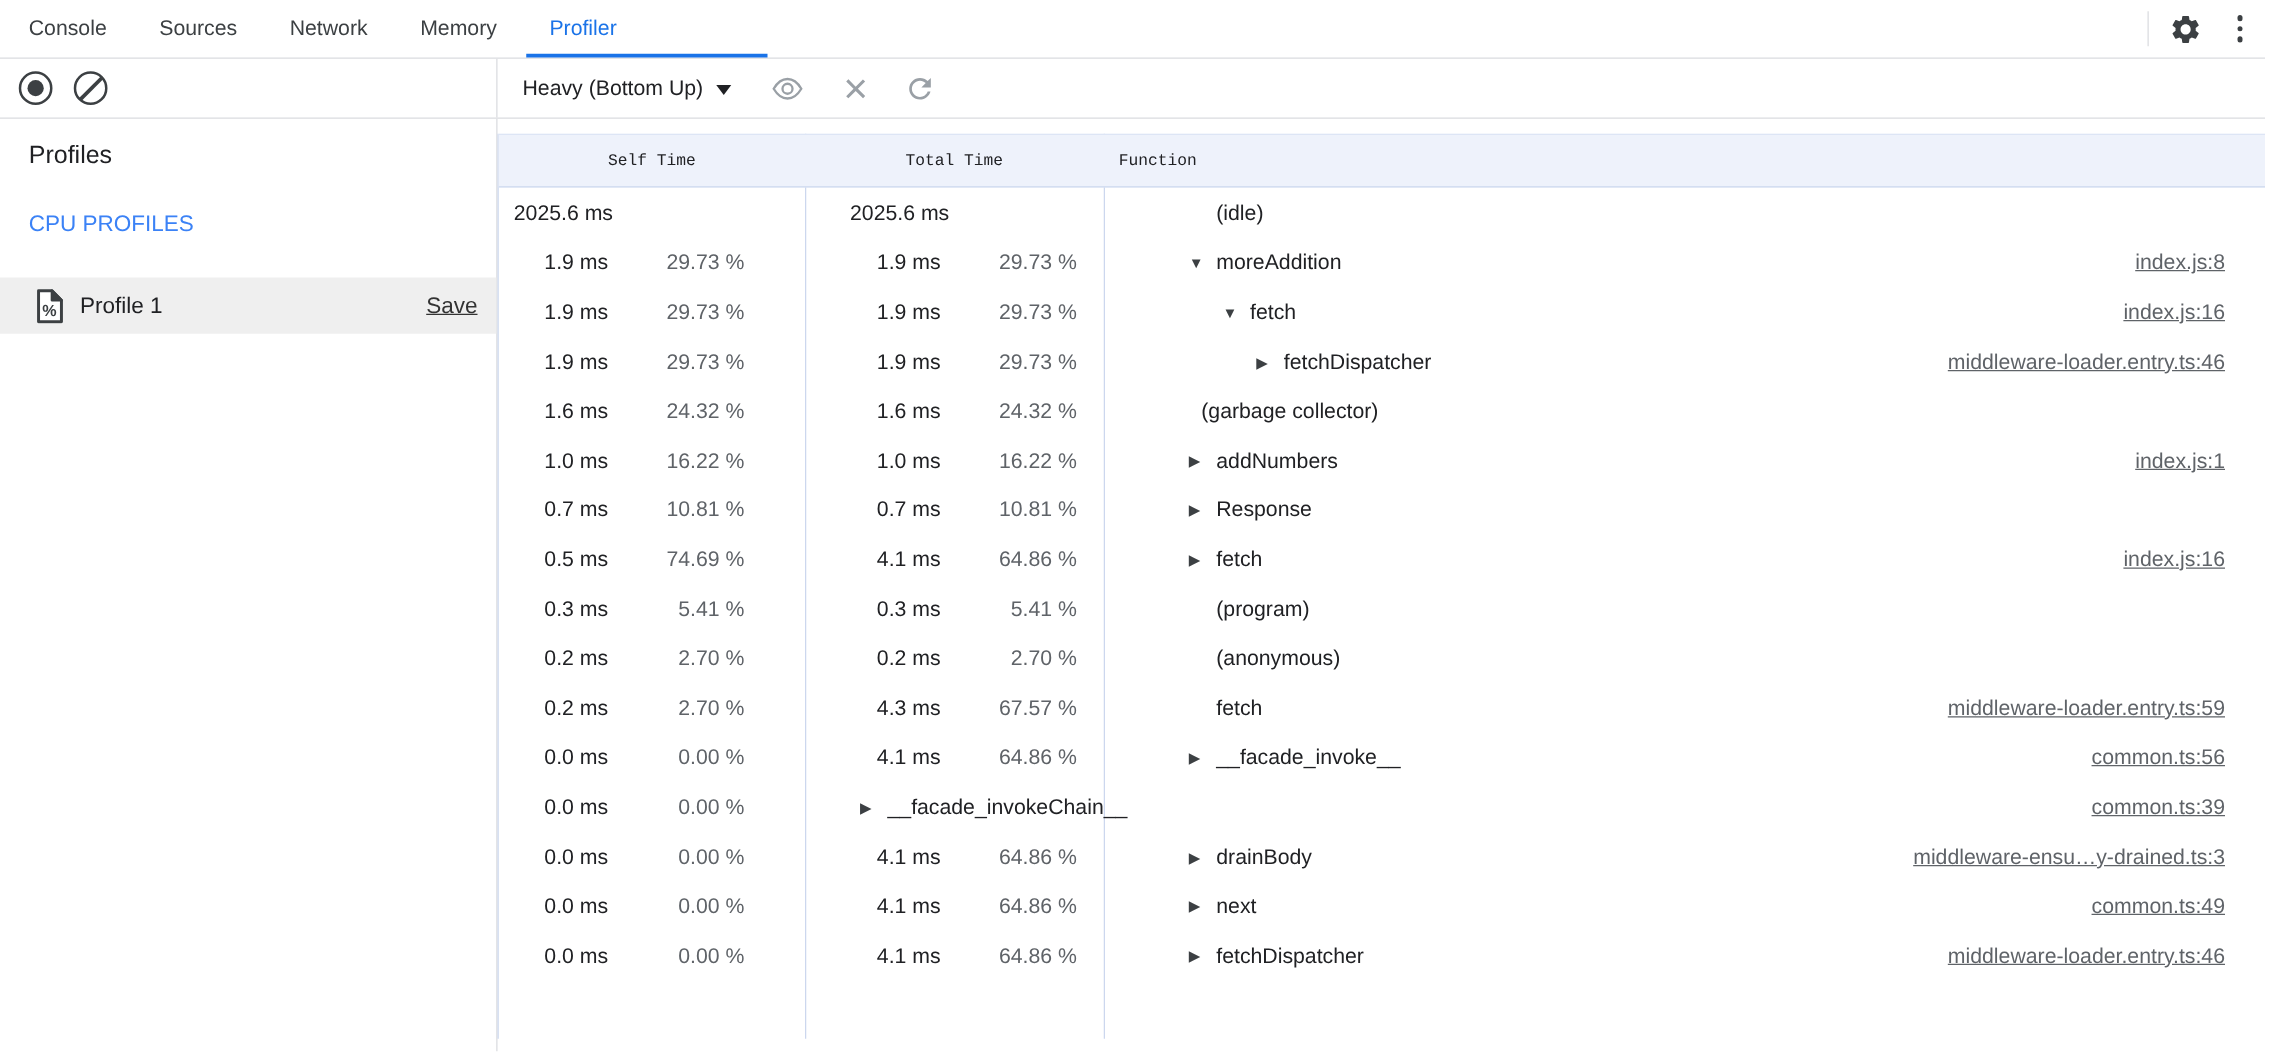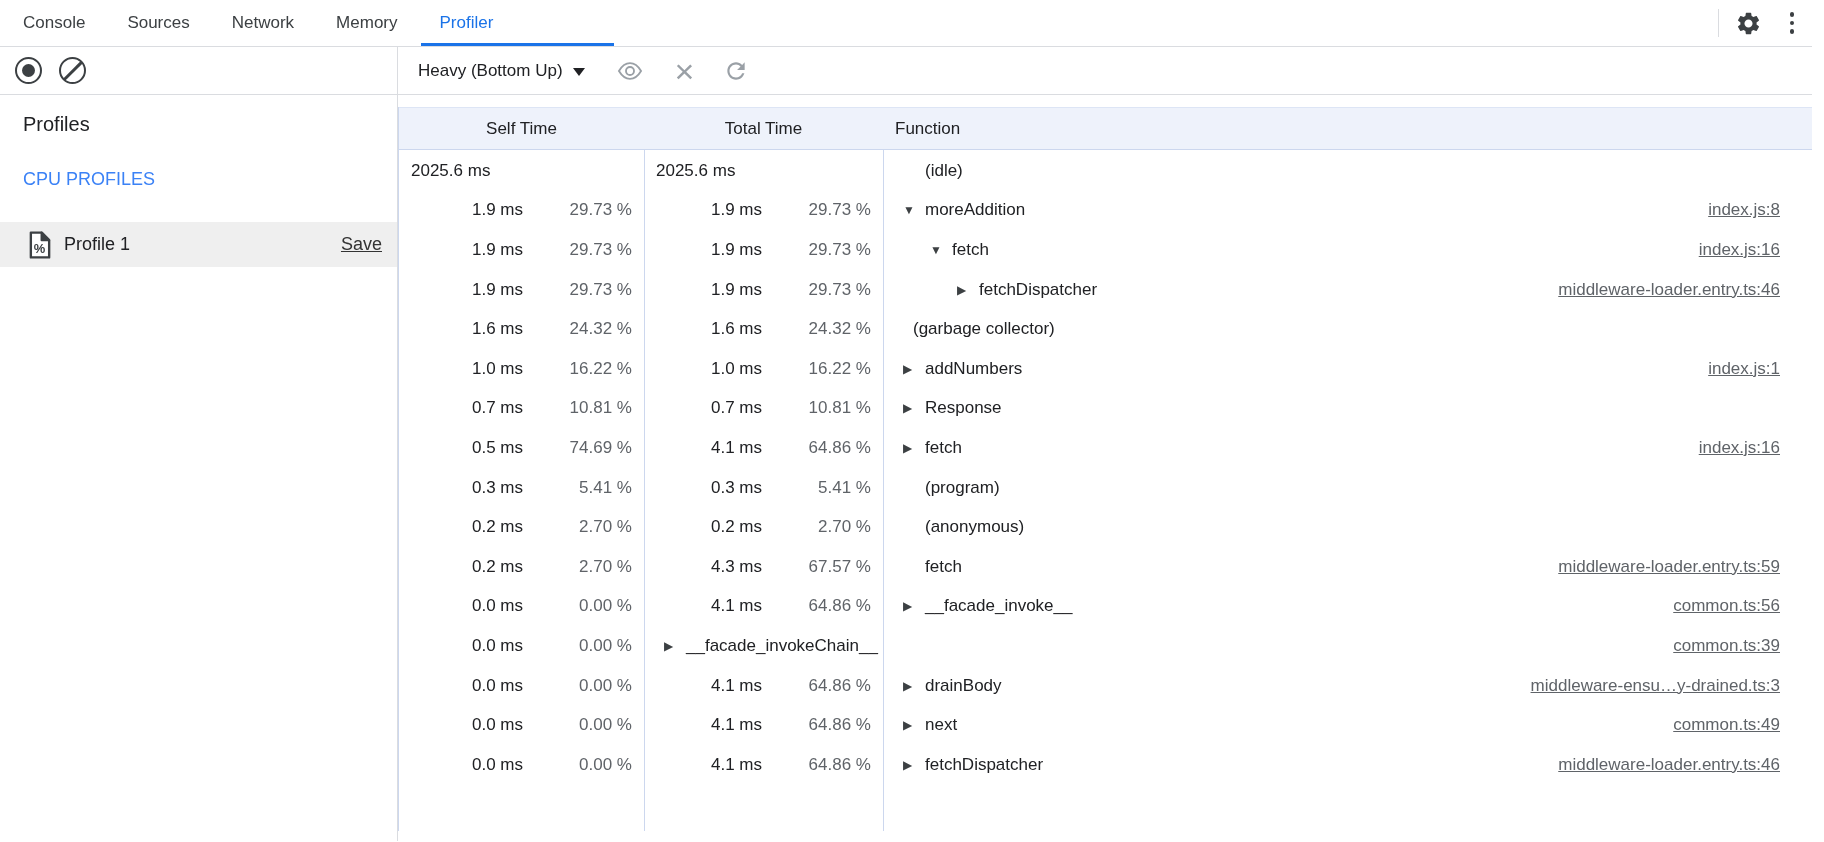--- a/index.html
+++ b/index.html
@@ -65,27 +65,27 @@
   .profile-item .p-name{font-size:18px;margin-left:12px;color:var(--text);}
   .profile-item .p-save{margin-left:auto;font-size:18px;color:#333;text-decoration:underline;cursor:pointer;}
 
   
   .grid{position:absolute;left:398px;top:12px;right:0;bottom:10px;
     border-left:1px solid var(--grid-border);}
   .vline{position:absolute;top:0;bottom:0;width:1px;background:var(--grid-border);}
   .vline.b{left:245px;} .vline.c{left:484px;}
   .grid-header{position:absolute;left:0;right:0;top:0;height:43px;background:var(--header-bg);
     border-top:1px solid #dde5f5;border-bottom:1px solid var(--grid-border);
-    display:flex;align-items:center;font-size:17px;color:var(--text);}
+    display:flex;align-items:center;font-size:13px;color:var(--text);font-family:Liberation Mono, monospace;}
   .gh{flex:none;text-align:center;}
   .gh.self{width:245px;} .gh.total{width:239px;}
   .gh.fn{flex:1;text-align:left;padding-left:12px;}
   .rows{position:absolute;left:0;right:0;top:44px;}
-  .row{display:flex;align-items:center;height:39.6px;font-size:17px;}
-  .cell{flex:none;display:flex;align-items:center;justify-content:flex-end;height:100%;}
+  .row{display:flex;align-items:center;height:39.6px;font-size:17px;gap:24px;}
+  .cell{flex:none;display:flex;align-items:center;justify-content:center;height:100%;}
   .cell.self{width:245px;padding-right:12px;}
   .cell.total{width:239px;padding-right:12px;}
   .cell.lead{justify-content:flex-start;padding-left:12px;}
   .ms{text-align:right;color:var(--text);white-space:pre;}
   .pct{width:109px;text-align:right;color:var(--pct-color);white-space:pre;}
   .cell.fn{flex:1;justify-content:flex-start;padding-left:20px;padding-right:32px;overflow:hidden;}
   .arrow{flex:none;width:22px;font-size:12px;color:#3c4043;}
   .fn-name{color:var(--text);white-space:pre;}
   .src-link{margin-left:auto;color:var(--link-color);text-decoration:underline;
     white-space:pre;cursor:pointer;padding-left:20px;}

